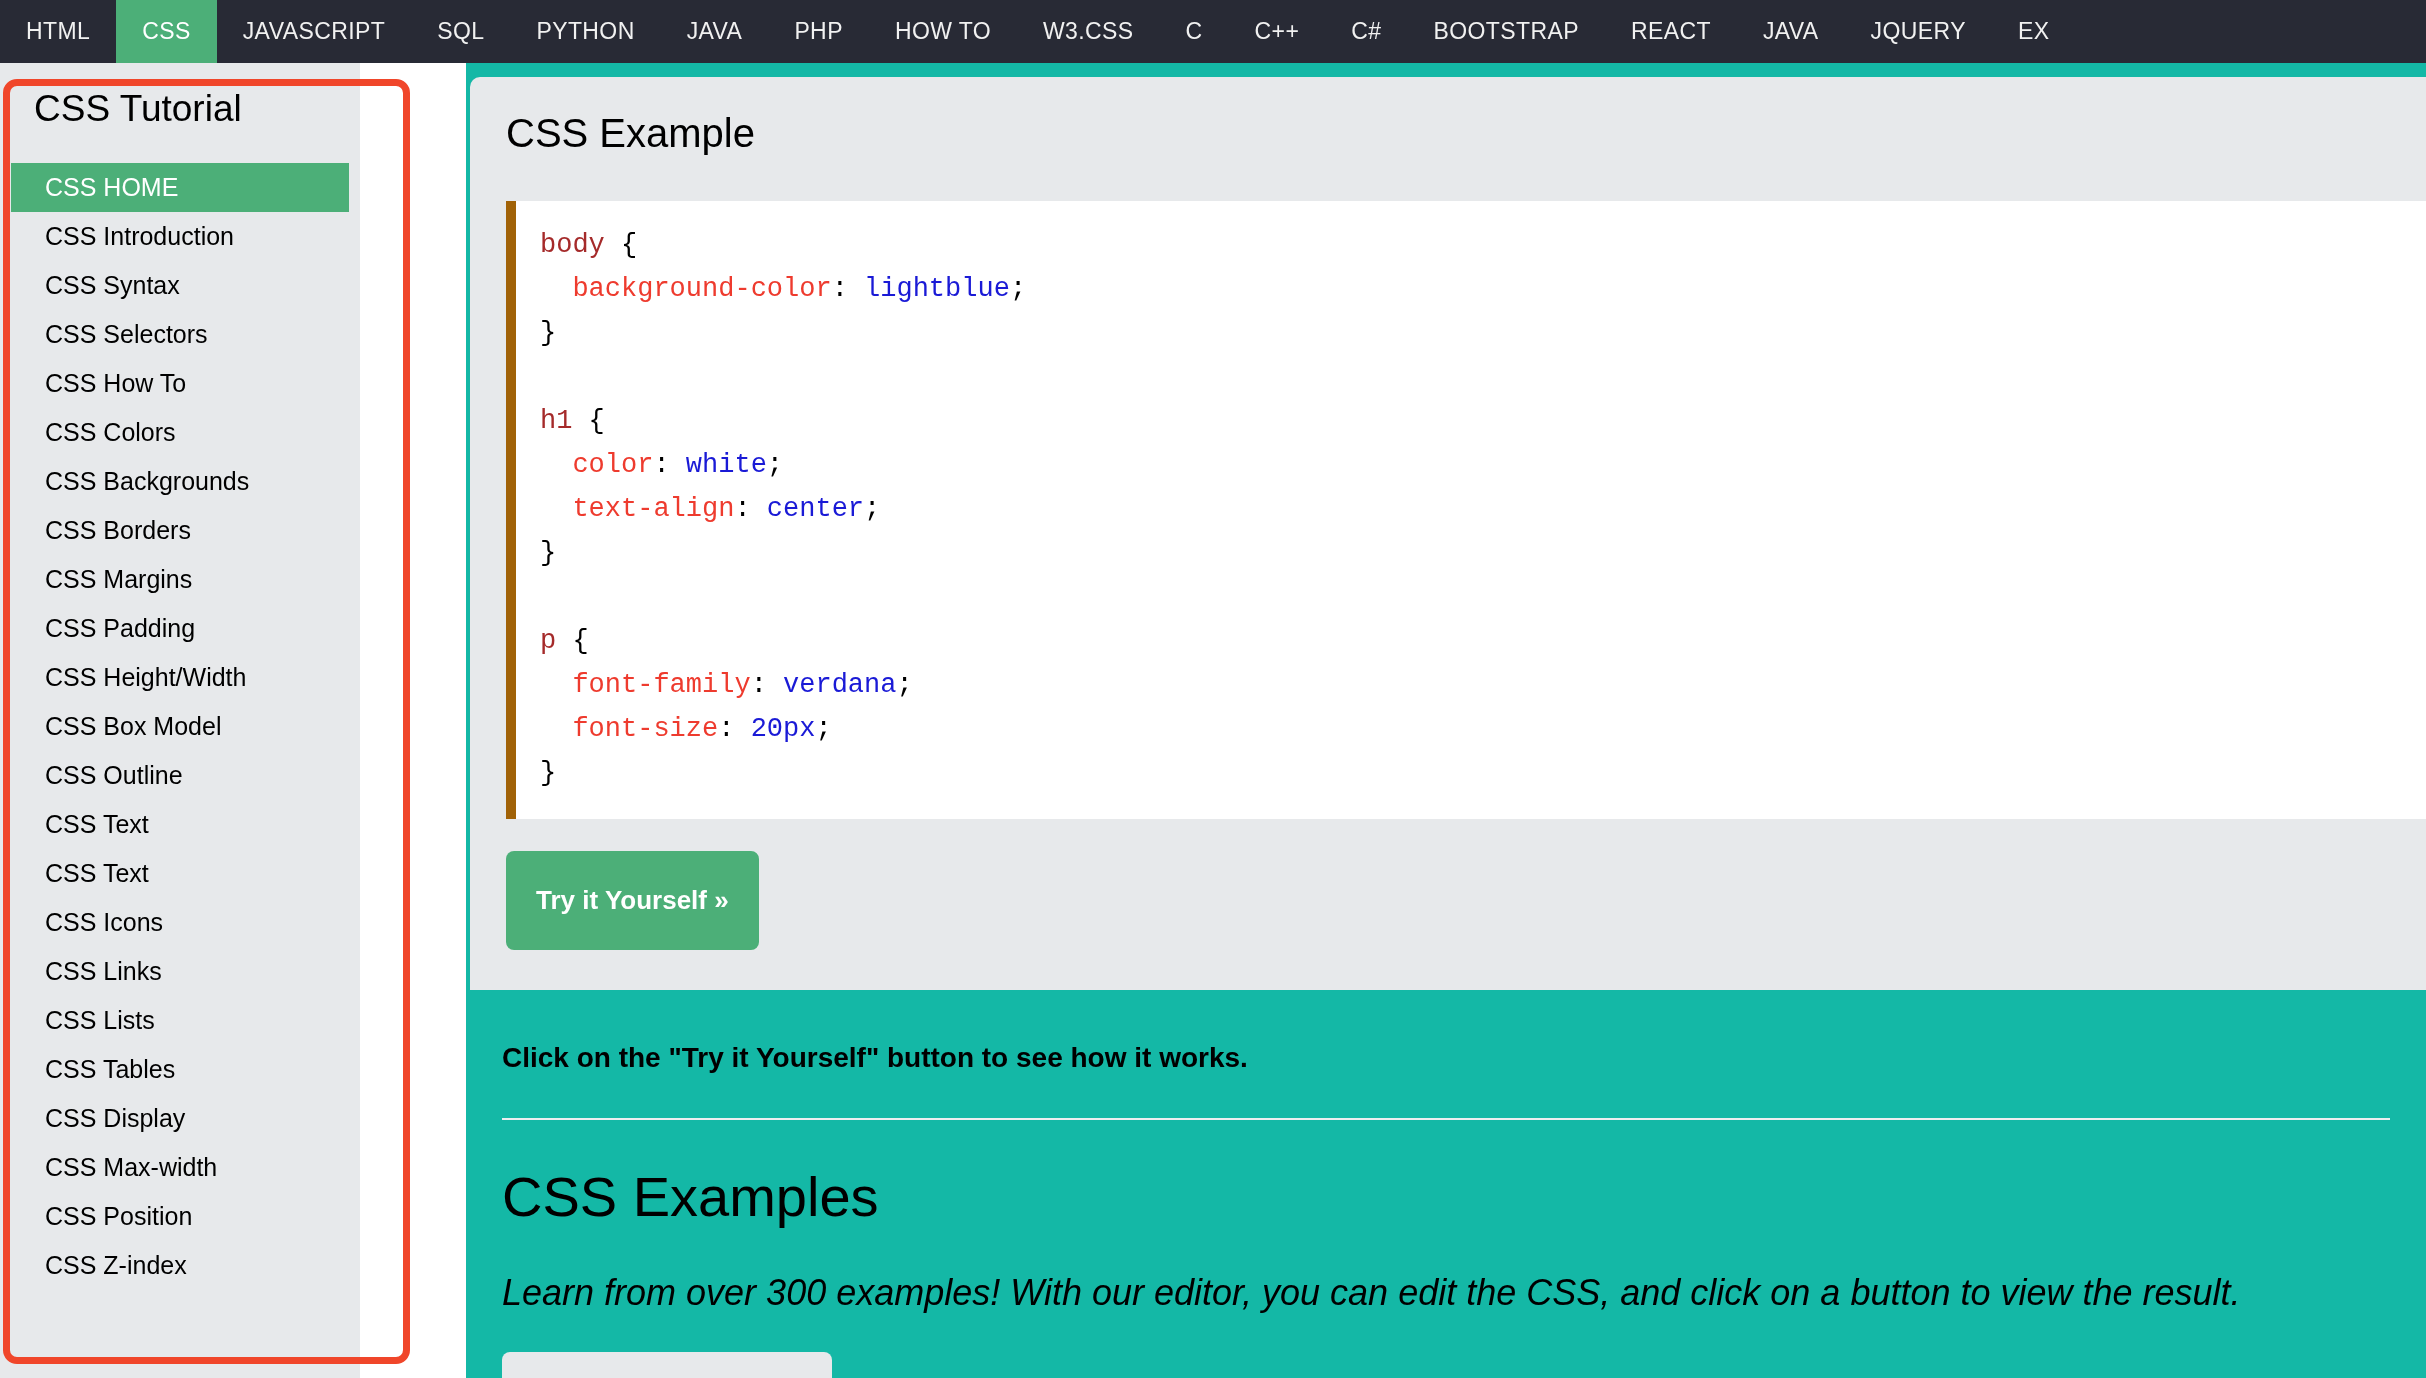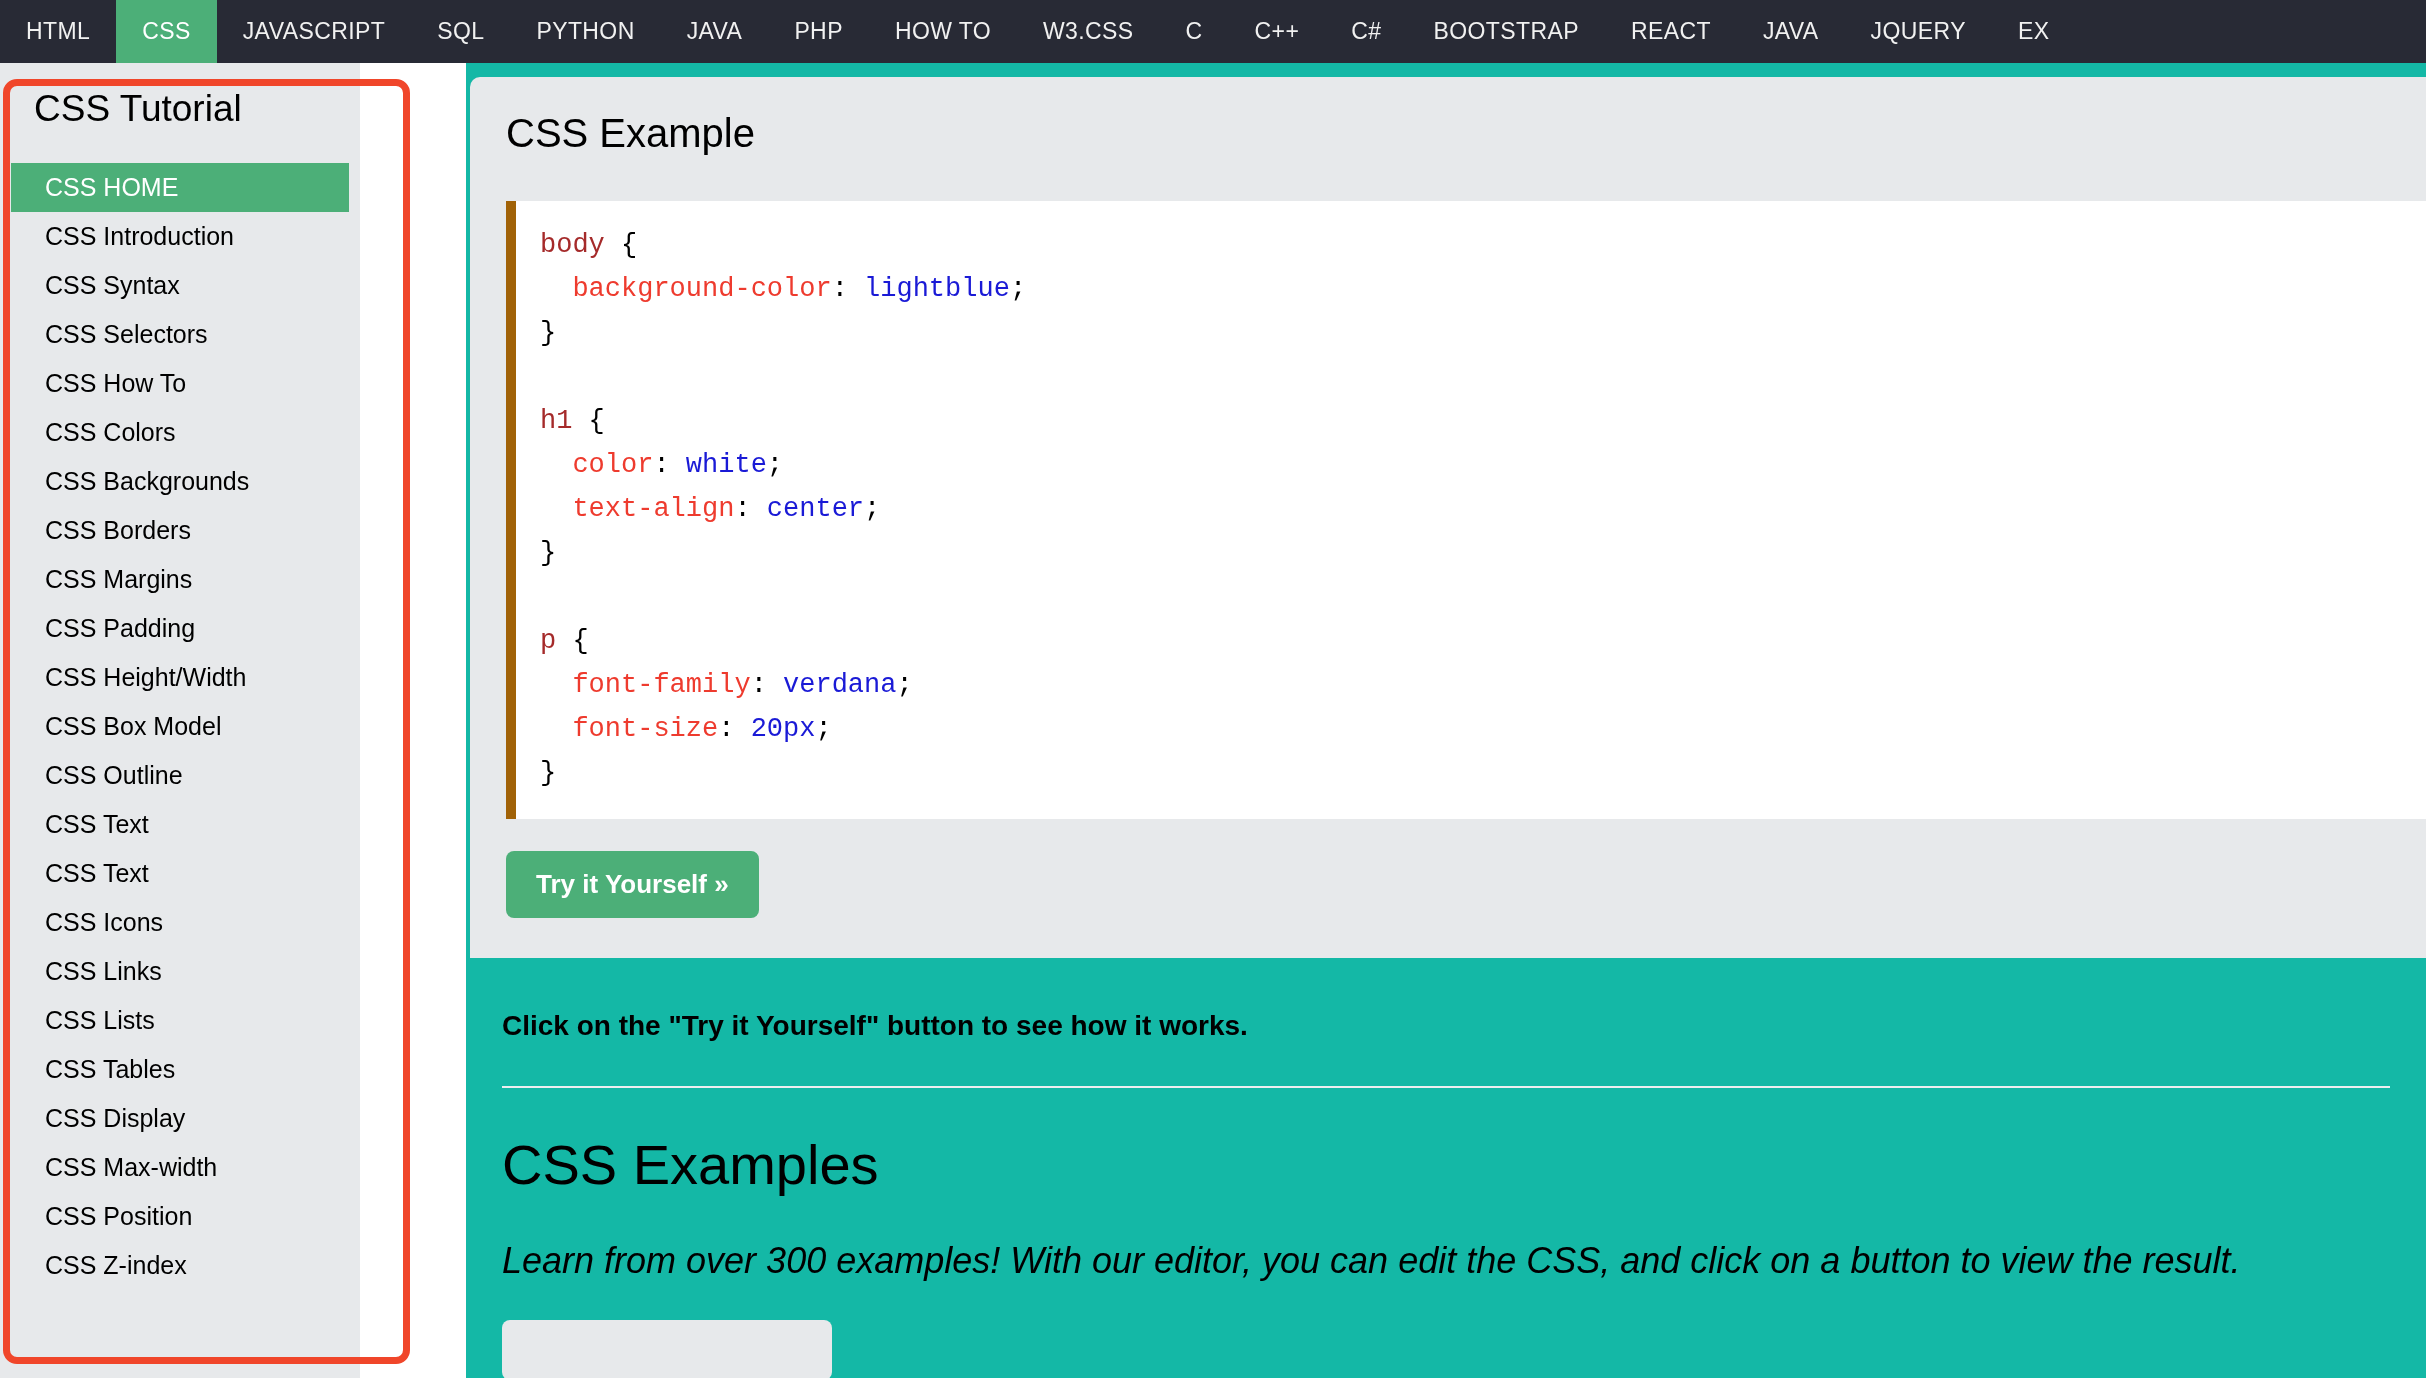--- a/index.html
+++ b/index.html
@@ -9,24 +9,24 @@
     width: 2426px; height: 1378px;
     overflow: hidden;
     background: #ffffff;
     font-family: "Liberation Sans", sans-serif;
   }
 
   
   .topnav {
     position: absolute;
     top: 0; left: 0;
-    width: 2426px; height: 76px;
+    width: 2426px; height: 63px;
     background: #282a35;
     display: flex;
-    align-items: flex-start;
+    align-items: flex-end;
     white-space: nowrap;
     overflow: hidden;
   }
   .topnav-item {
     display: flex;
     align-items: center;
     justify-content: center;
     padding: 0 26px;
     color: #f1f1f1;
     font-size: 23px;
@@ -141,21 +141,21 @@
 
   .tryit-wrap {
     padding: 32px 0 40px 36px;
   }
   .tryit-btn {
     display: inline-block;
     background: #4caf78;
     color: #ffffff;
     font-size: 26px;
     font-weight: bold;
-    padding: 18px 30px;
+    padding: 34px 30px;
     border: none;
     border-radius: 8px;
     cursor: pointer;
     font-family: "Liberation Sans", sans-serif;
   }
 
   .note-line {
     font-size: 28px;
     font-weight: bold;
     color: #000000;

